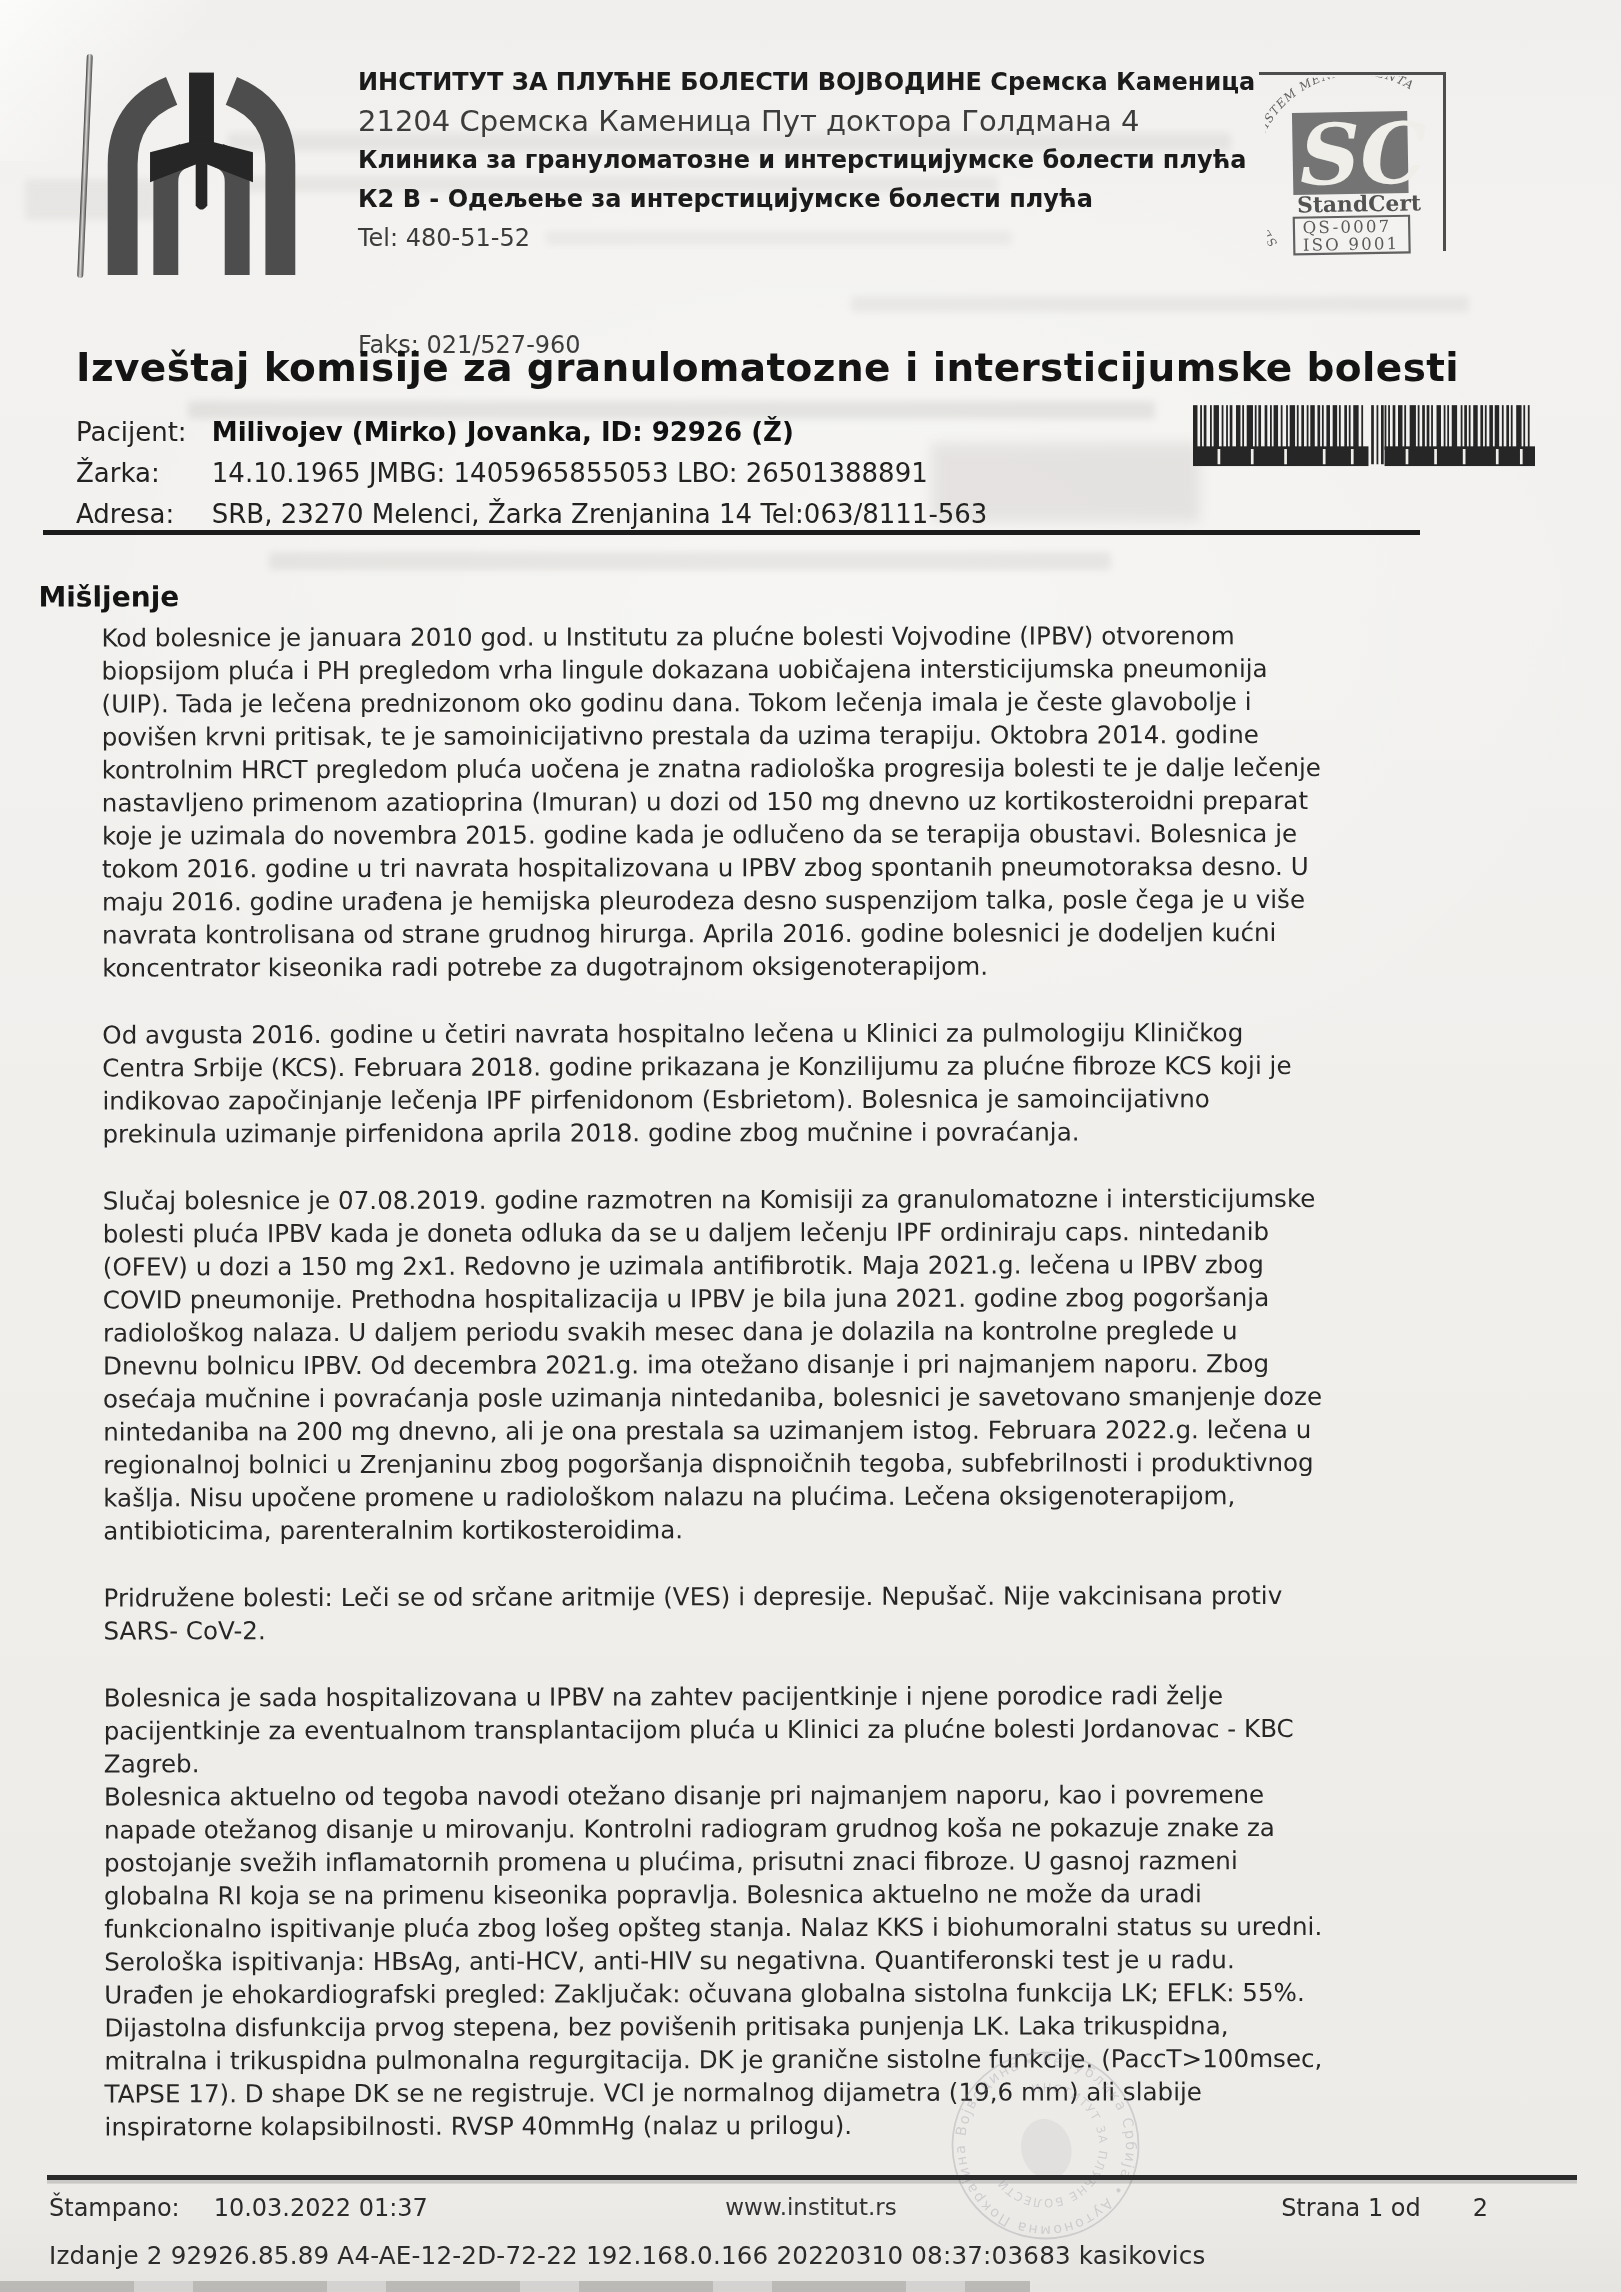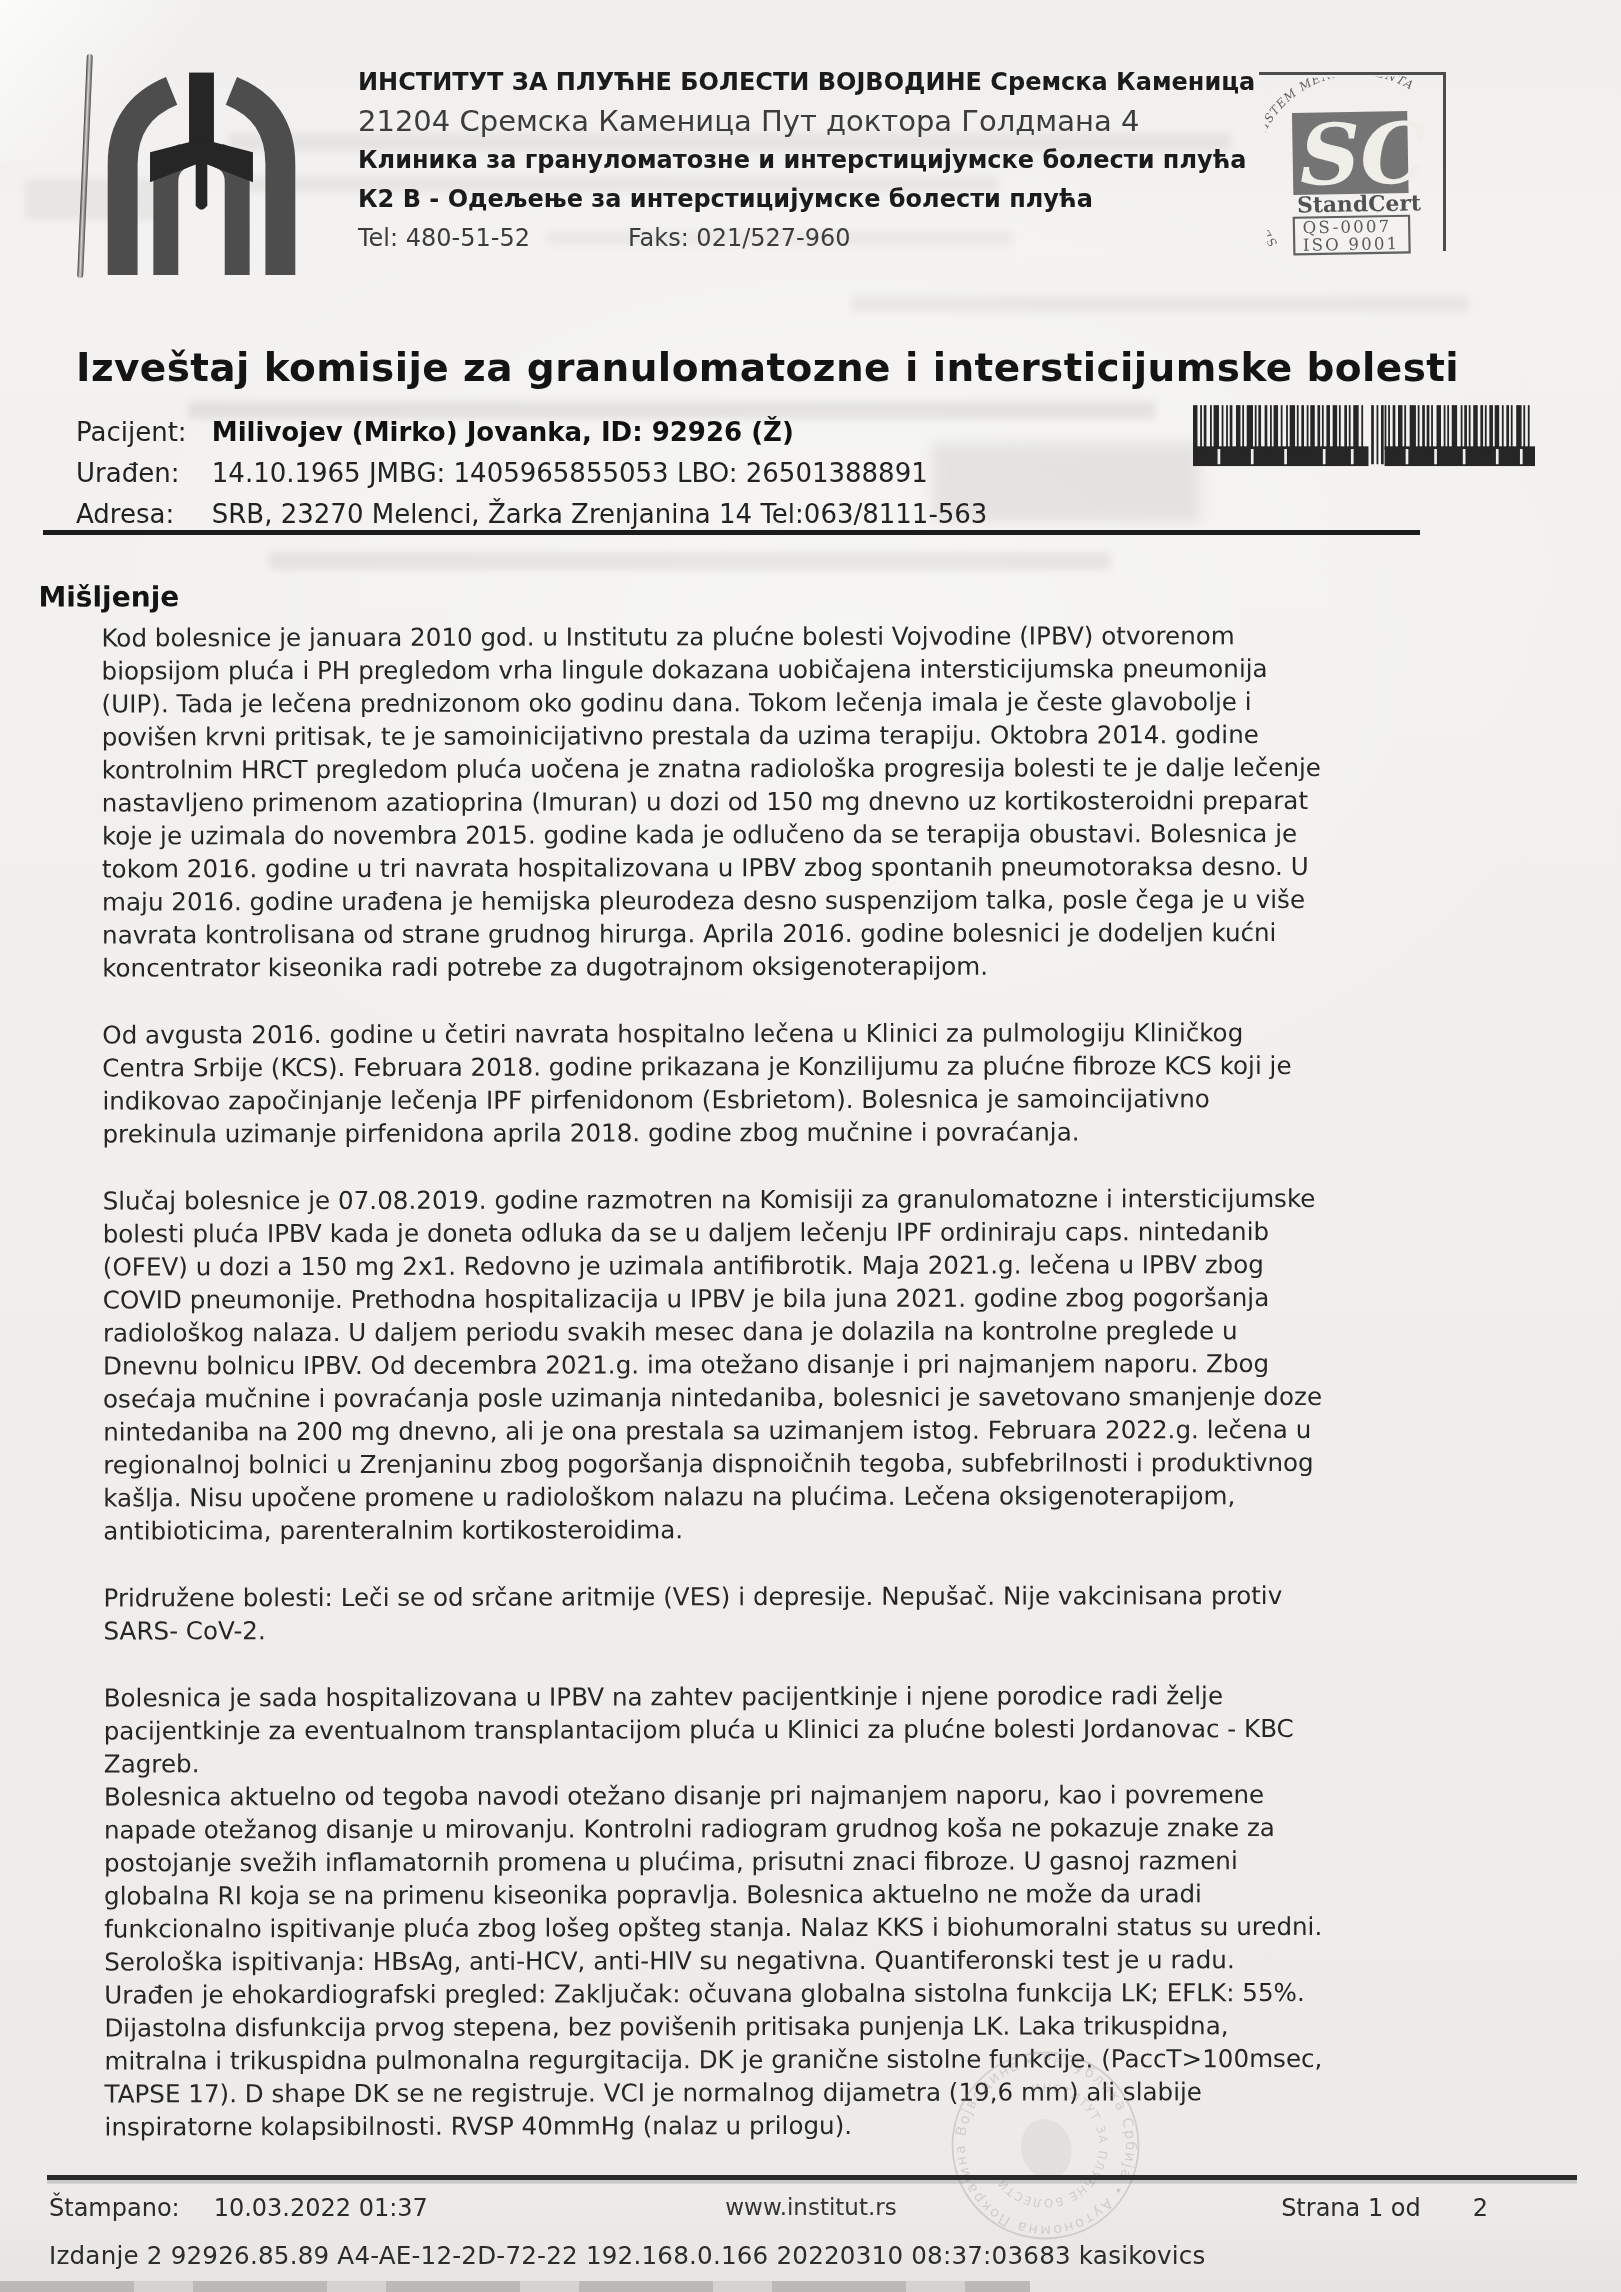--- a/index.html
+++ b/index.html
@@ -18,21 +18,21 @@
     background:linear-gradient(135deg,#fcfcfb 0%,rgba(252,252,251,0) 62%);}
   .staple{position:absolute;left:82px;top:54px;width:6.3px;height:224px;
     background:linear-gradient(90deg,#3a3a3a,#d9d7d4 45%,#4a4a4a);
     border-radius:3.6px;transform:rotate(2.5deg);}
 
   
   .logo{position:absolute;left:77px;top:56px;width:249px;height:244px;}
   .org{position:absolute;left:358px;top:63px;width:913px;}
   .org .b{font-weight:bold;font-size:24px;line-height:39px;color:#1b1b1b;}
   .org .r{font-size:29px;line-height:39px;color:#3c3c3c;}
-  .org .contact{display:flex;gap:98px;font-size:24px;line-height:39px;color:#3c3c3c;}
+  .org .contact{display:flex;gap:68px;font-size:24px;line-height:39px;color:#3c3c3c;flex-direction:column;}
 
   .cert-frame-top{position:absolute;left:1259px;top:72px;width:186px;height:2.7px;background:#4d4d4d;}
   .cert-frame-right{position:absolute;left:1443px;top:72px;width:2.7px;height:179px;background:#4d4d4d;}
   .cert-stamp{position:absolute;left:1266px;top:77px;width:176px;height:179px;transform:rotate(-1deg);opacity:.92;}
 
   
   .doc-title{position:absolute;left:76px;top:345px;width:1478px;
     font-size:39px;font-weight:700;letter-spacing:0.4px;color:#141414;}
   .patient{position:absolute;left:76px;top:412px;width:1164px;}
   .patient .row{display:flex;font-size:26px;line-height:41px;color:#222;}
@@ -124,21 +124,21 @@
   </svg>
 
   <div class="doc-title">Izveštaj komisije za granulomatozne i intersticijumske bolesti</div>
 
   <div class="patient">
     <div class="row first">
       <span class="lbl">Pacijent:</span>
       <span class="val">Milivojev (Mirko) Jovanka,  ID: 92926 (Ž)</span>
     </div>
     <div class="row">
-      <span class="lbl">Urađen:</span>
+      <span class="lbl">Žarka:</span>
       <span class="val">14.10.1965 JMBG: 1405965855053 LBO: 26501388891</span>
     </div>
     <div class="row">
       <span class="lbl">Adresa:</span>
       <span class="val">SRB, 23270 Melenci, Žarka Zrenjanina 14 Tel:063/8111-563</span>
     </div>
   </div>
   <div class="patient-underline"></div>
 
   <svg class="barcode" viewBox="0 0 382 70">

